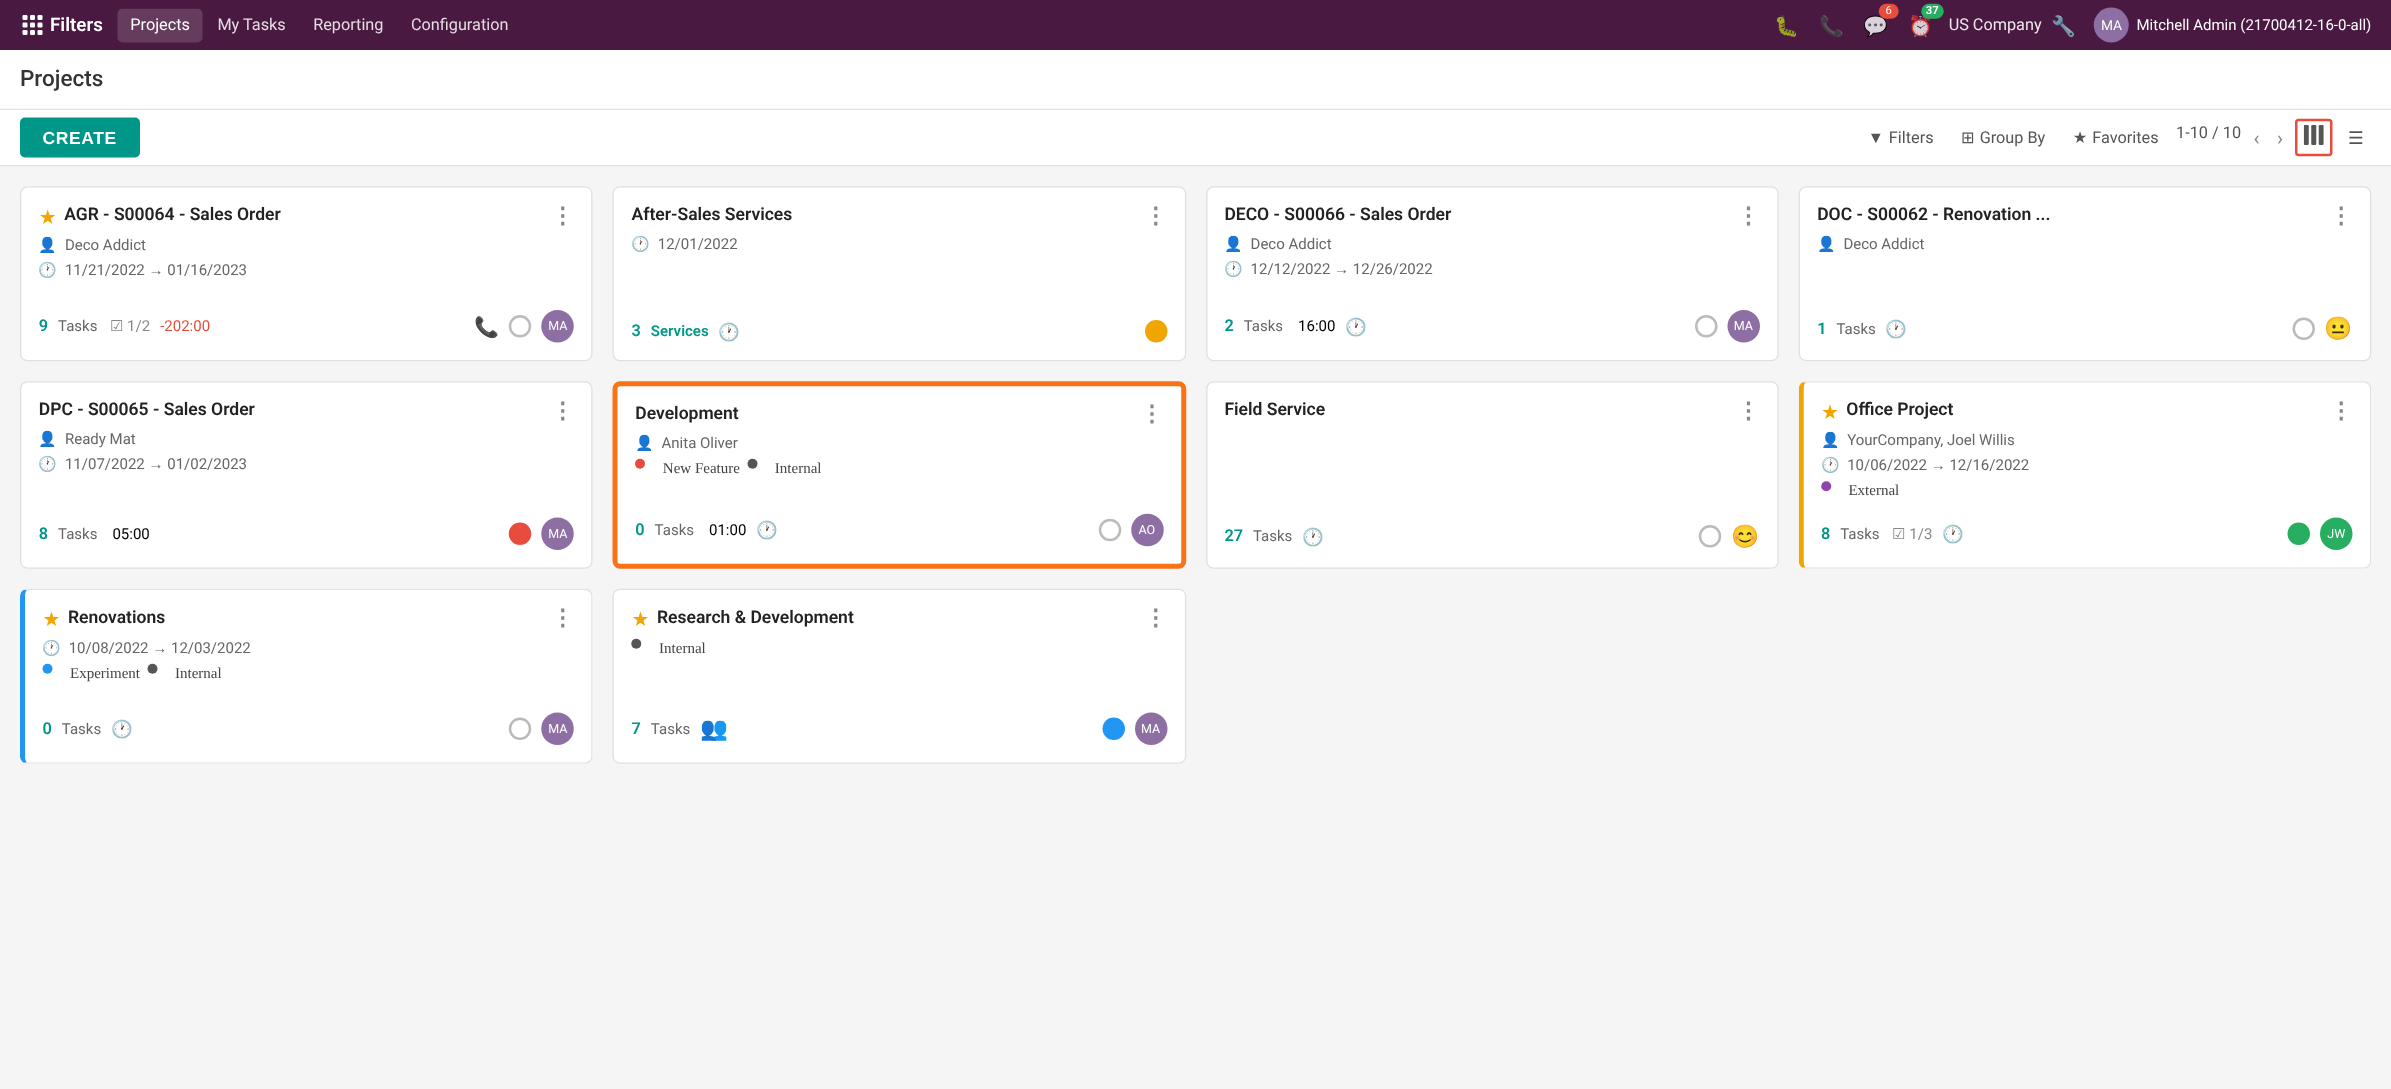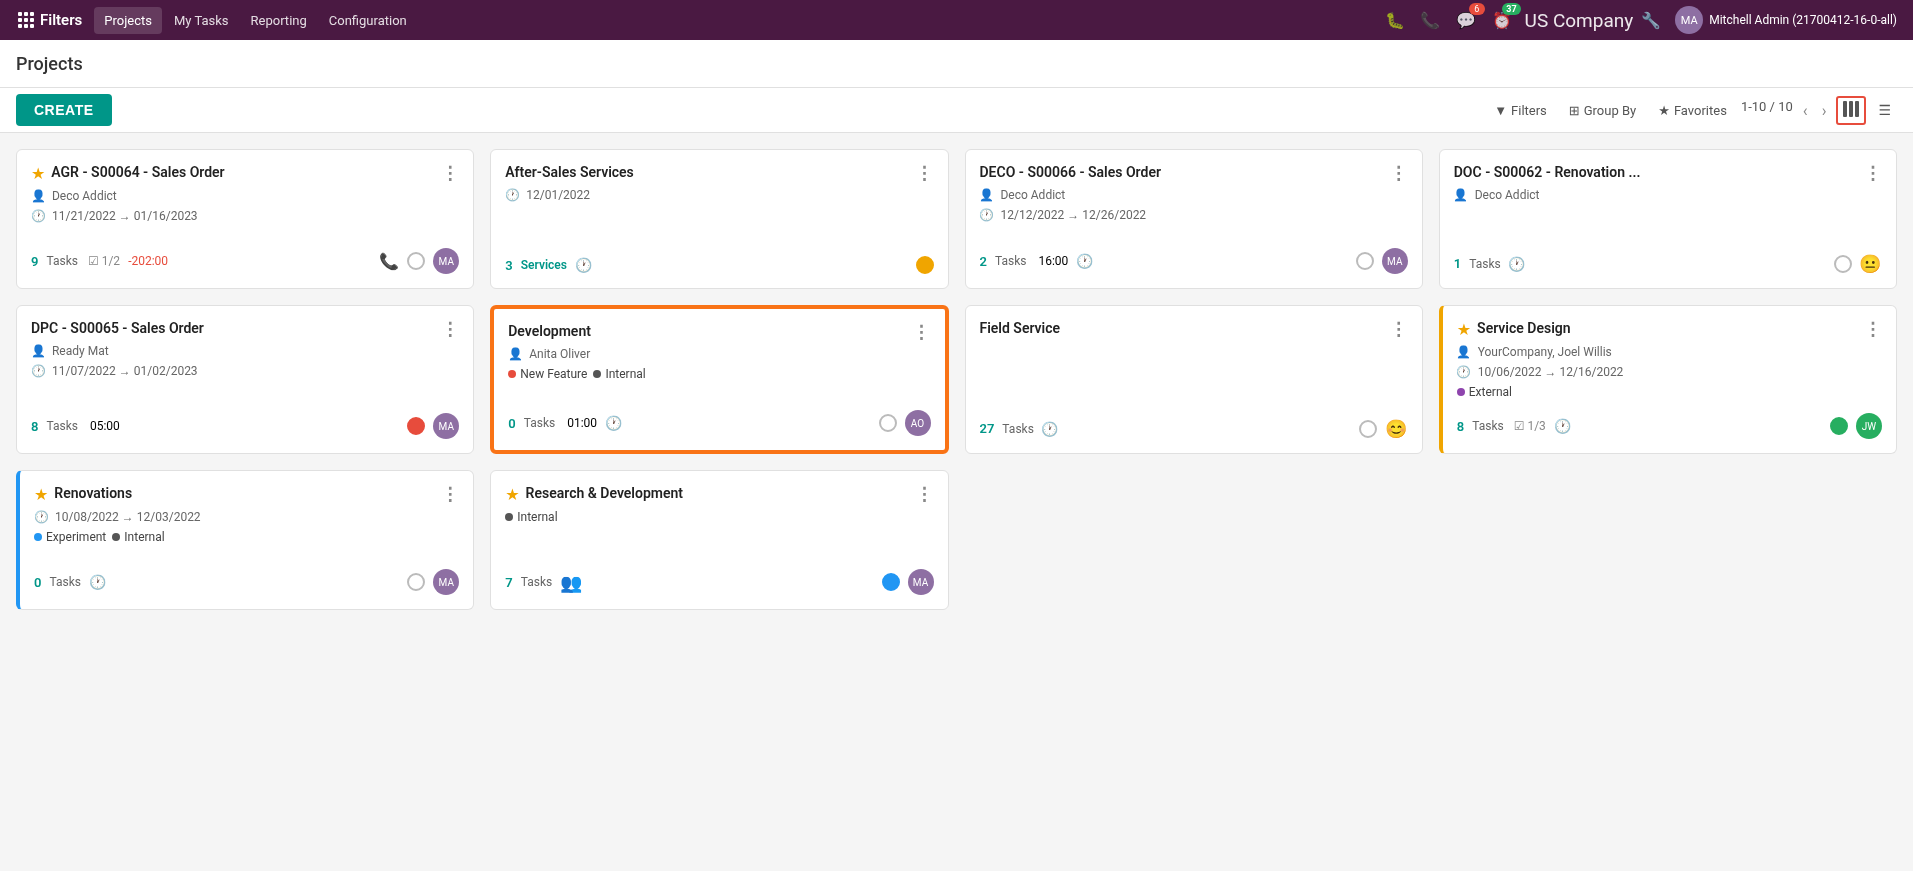--- a/index.html
+++ b/index.html
@@ -19,21 +19,21 @@
     .grid-icon { display: grid; grid-template-columns: 1fr 1fr 1fr; gap: 2px; width: 16px; height: 16px; }
     .grid-icon span { background: #fff; border-radius: 1px; }
     .topnav-app-name { font-size: 15px; font-weight: 600; color: #fff; }
     .topnav-menu { display: flex; align-items: center; gap: 2px; flex: 1; }
     .topnav-menu-item { color: rgba(255,255,255,0.85); padding: 6px 10px; border-radius: 4px; cursor: pointer; font-size: 13px; }
     .topnav-menu-item:hover, .topnav-menu-item.active { background: rgba(255,255,255,0.15); color: #fff; }
     .topnav-right { display: flex; align-items: center; gap: 8px; margin-left: auto; }
     .topnav-icon-btn { position: relative; color: rgba(255,255,255,0.8); cursor: pointer; padding: 4px; border-radius: 4px; font-size: 16px; display: flex; align-items: center; }
     .badge { position: absolute; top: -4px; right: -4px; background: #e74c3c; color: #fff; font-size: 9px; border-radius: 10px; padding: 1px 4px; min-width: 16px; text-align: center; }
     .badge-green { background: #27ae60; font-weight: bold; }
-    .topnav-company { color: rgba(255,255,255,0.9); font-size: 19px; }
+    .topnav-company { color: rgba(255,255,255,0.9); font-size: 13px; }
     .topnav-user { display: flex; align-items: center; gap: 6px; color: #fff; cursor: pointer; padding: 4px 6px; border-radius: 4px; }
     .user-avatar { width: 28px; height: 28px; border-radius: 50%; background: #8e6fa3; display: flex; align-items: center; justify-content: center; font-size: 11px; color: #fff; overflow: hidden; }
     .wrench-icon { font-size: 16px; color: rgba(255,255,255,0.8); cursor: pointer; }
 
     
     .sec-header {
       background: #fff;
       border-bottom: 1px solid #e0e0e0;
       display: flex;
       align-items: center;
@@ -92,21 +92,21 @@
 
     .card-header { display: flex; align-items: flex-start; justify-content: space-between; }
     .card-title { font-size: 14px; font-weight: 600; color: #222; flex: 1; padding-right: 8px; }
     .card-more { color: #888; cursor: pointer; font-size: 18px; font-weight: bold; line-height: 1; }
     .card-star { color: #f0a500; font-size: 16px; }
     .card-title-row { display: flex; align-items: flex-start; gap: 6px; }
 
     .card-meta { display: flex; align-items: center; gap: 6px; color: #666; font-size: 12px; }
 
     .card-tags { display: flex; align-items: center; gap: 6px; flex-wrap: wrap; }
-    .tag-dot { display: flex; align-items: center; gap: 4px; font-size: 12px; color: #444; }
+    .tag-dot { display: flex; align-items: flex-start; gap: 14px; font-size: 12px; color: #444; font-family: Liberation Serif, serif; }
     .dot { width: 8px; height: 8px; border-radius: 50%; display: inline-block; }
 
     .card-footer { display: flex; align-items: center; gap: 8px; margin-top: auto; padding-top: 8px; }
     .tasks-count { font-size: 13px; font-weight: 600; color: #009688; }
     .tasks-label { font-size: 12px; color: #666; }
     .tasks-time { font-size: 12px; color: #000000; margin-left: 4px; }
     .footer-spacer { flex: 1; }
     .status-circle { width: 18px; height: 18px; border-radius: 50%; border: 2px solid #ccc; background: transparent; }
     .status-circle.grey { border-color: #bbb; }
     .status-circle.orange { background: #f0a500; border-color: #f0a500; }
@@ -359,21 +359,21 @@
       <div class="footer-spacer"></div>
       <div class="status-circle grey"></div>
       <span class="smiley-icon">😊</span>
     </div>
   </div>
 
   <div class="project-card left-yellow">
     <div class="card-header">
       <div class="card-title-row">
         <span class="card-star">★</span>
-        <span class="card-title">Service Design</span>
+        <span class="card-title">Office Project</span>
       </div>
       <span class="card-more">⋮</span>
     </div>
     <div class="card-meta">
       <span>👤</span>
       <span>YourCompany, Joel Willis</span>
     </div>
     <div class="card-meta">
       <span>🕐</span>
       <span>10/06/2022 → 12/16/2022</span>

